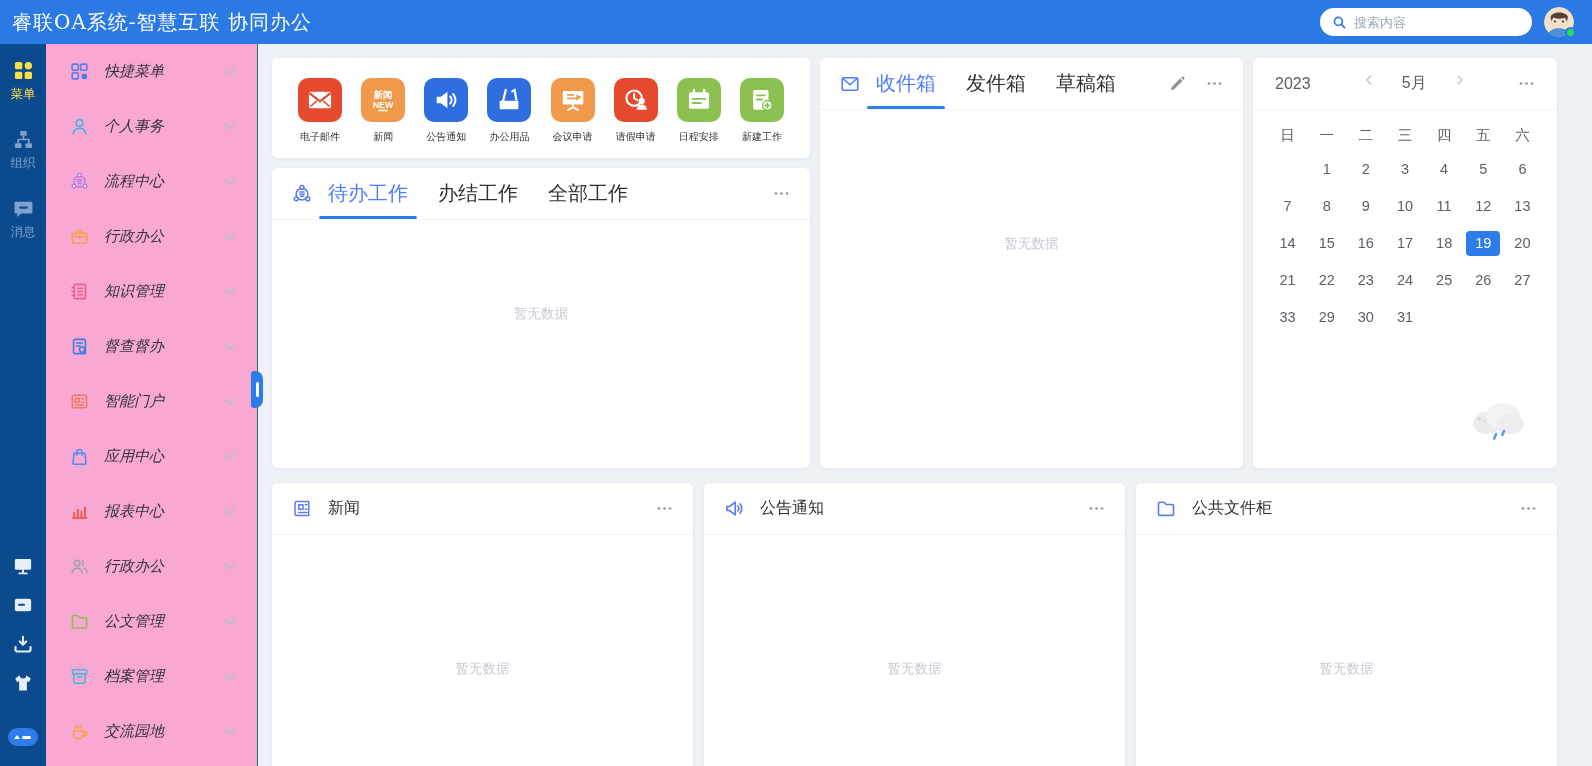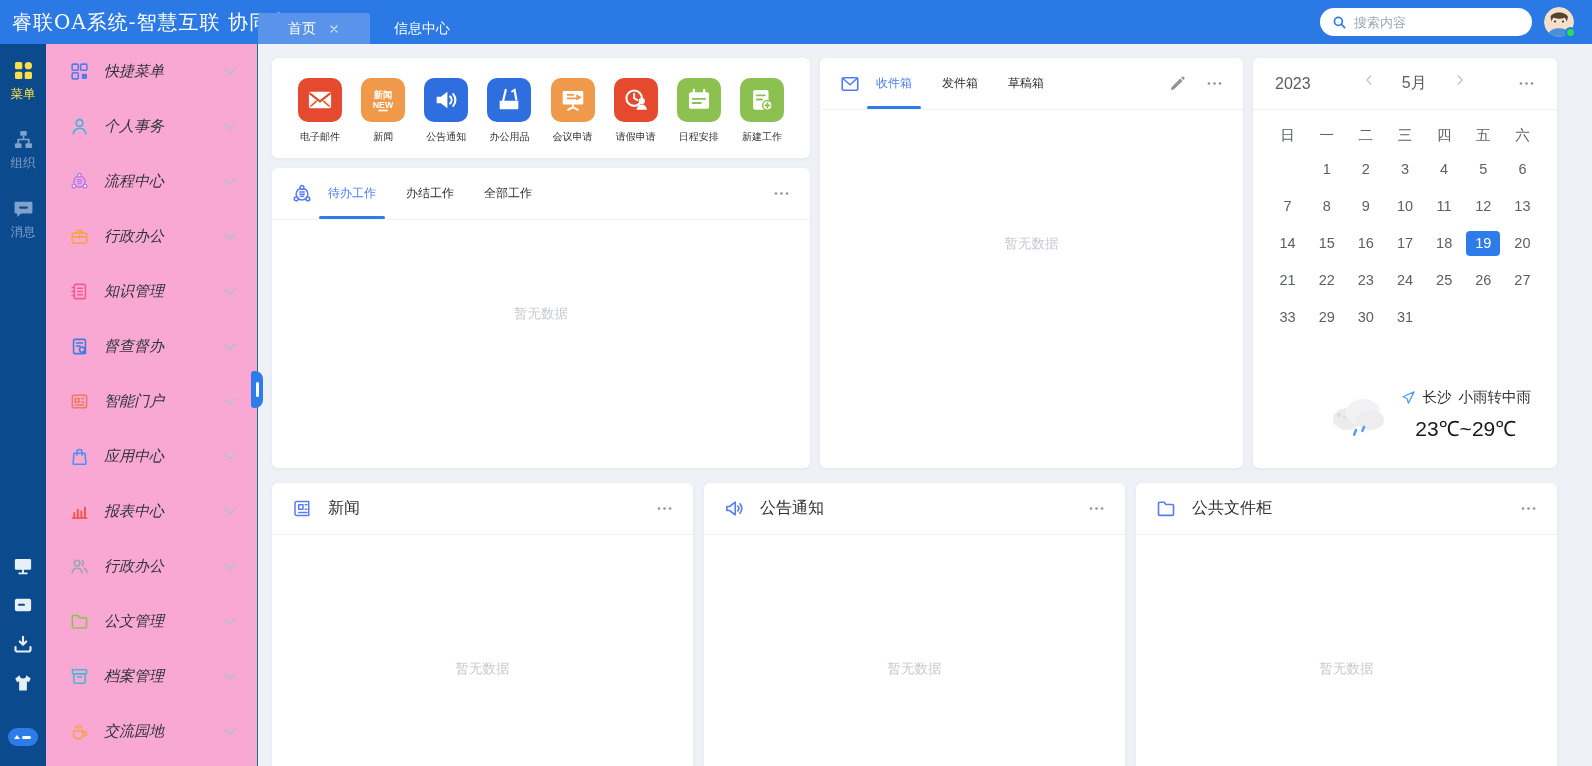--- a/index.html
+++ b/index.html
@@ -59,21 +59,21 @@
   .card-shortcuts { height:100px; display:flex; align-items:center; justify-content:space-between; padding:6px 26px 0; }
   .tile { display:flex; flex-direction:column; align-items:center; gap:8px; cursor:pointer; }
   .tile-ic { width:44px; height:44px; border-radius:10px; background:var(--tile); display:flex; align-items:center; justify-content:center; }
   .tile-ic svg { width:28px; height:28px; }
   .tile-label { font-size:10px; color:#333; white-space:nowrap; }
 
   
   .card-head { height:52px; display:flex; align-items:center; gap:16px; padding:0 20px; border-bottom:1px solid #f0f2f6; }
   .head-ic { width:20px; height:20px; flex:0 0 20px; }
   .tabset { display:flex; gap:30px; align-self:stretch; }
-  .tab { font-size:12px; color:#303133; display:flex; align-items:center; position:relative; cursor:pointer; }
+  .tab { font-size:20px; color:#303133; display:flex; align-items:center; position:relative; cursor:pointer; }
   .tab.active { color:#4d7cfe; }
   .tab.active::after { content:''; position:absolute; left:-9px; right:-9px; bottom:0; height:3px; border-radius:2px; background:#2e7ce9; }
   .head-actions { margin-left:auto; display:flex; align-items:center; gap:20px; }
   .head-actions .ic { width:17px; height:17px; color:#8e949c; cursor:pointer; }
   .card-title { font-size:16px; color:#303133; }
 
   .card-work { flex:1; display:flex; flex-direction:column; }
   .card-work .head-ic { color:#5b7cf0; }
   .card-work .card-body { padding-bottom:60px; }
   .card-mail { display:flex; flex-direction:column; }
@@ -101,37 +101,20 @@
   
   .row2 { margin-top:15px; display:grid; grid-template-columns:repeat(3,1fr); gap:11px; height:320px; }
   .card-bottom { display:flex; flex-direction:column; }
   .card-bottom .head-ic { color:#5b7cf0; width:21px; height:21px; }
 </style>
 </head>
 <body>
 
 <header class="topbar">
   <div class="topbar-title">睿联OA系统-智慧互联 协同办公</div>
-  <div class="topbar-tabs">
-
-      <div class="nav-tab active closable">
-        <span>首页</span>
-        <span class="tab-close ic">
-          <svg viewBox="0 0 16 16" fill="none" stroke="currentColor" stroke-width="1.6" stroke-linecap="round">
-            <path d="M4 4l8 8M12 4l-8 8"></path>
-          </svg>
-        </span>
-      </div>
-
-      <div class="nav-tab">
-        <span>信息中心</span>
-
-      </div>
-
-  </div>
   <div class="topbar-right">
     <div class="searchbox">
       <span class="ic">
           <svg viewBox="0 0 16 16" fill="none" stroke="currentColor" stroke-width="1.8" stroke-linecap="round">
             <circle cx="6.8" cy="6.8" r="4.2"></circle>
             <path d="M10.1 10.1l3.4 3.4"></path>
           </svg>
         </span>
       <input placeholder="搜索内容" style="">
     </div>
@@ -720,32 +703,20 @@
               <svg viewBox="0 0 66 46">
                 <ellipse cx="22" cy="27" rx="14" ry="11" fill="#ececee"></ellipse>
                 <ellipse cx="38" cy="20" rx="17" ry="13" fill="#f2f2f4"></ellipse>
                 <ellipse cx="45" cy="28" rx="14" ry="10" fill="#ededef"></ellipse>
                 <circle cx="14" cy="23" r="2.2" fill="#dddde1"></circle>
                 <circle cx="19.5" cy="25" r="1.6" fill="#dddde1"></circle>
                 <path d="M31 38l-1.8 4.6" stroke="#5b9bf0" stroke-width="2.6" stroke-linecap="round"></path>
                 <path d="M39 35l-1.6 3.8" stroke="#5b9bf0" stroke-width="2.6" stroke-linecap="round"></path>
               </svg>
             </span>
-          <div class="weather-txt">
-            <div class="weather-line1">
-              <span class="ic">
-                  <svg viewBox="0 0 16 16" fill="none" stroke="currentColor" stroke-width="1.3" stroke-linejoin="round">
-                    <path d="M14 2L2 7.2l4.4 1.9L7.9 14z"></path>
-                  </svg>
-                </span>
-              <span>长沙</span>
-              <span>小雨转中雨</span>
-            </div>
-            <div class="weather-temp">23℃~29℃</div>
-          </div>
         </div>
       </section>
     </div>
 
     <div class="row2">
 
         <section class="card card-bottom">
           <div class="card-head">
             <span class="head-ic ic">
               <svg viewBox="0 0 16 16" fill="none" stroke="currentColor" stroke-width="1.2" stroke-linejoin="round" stroke-linecap="round">

